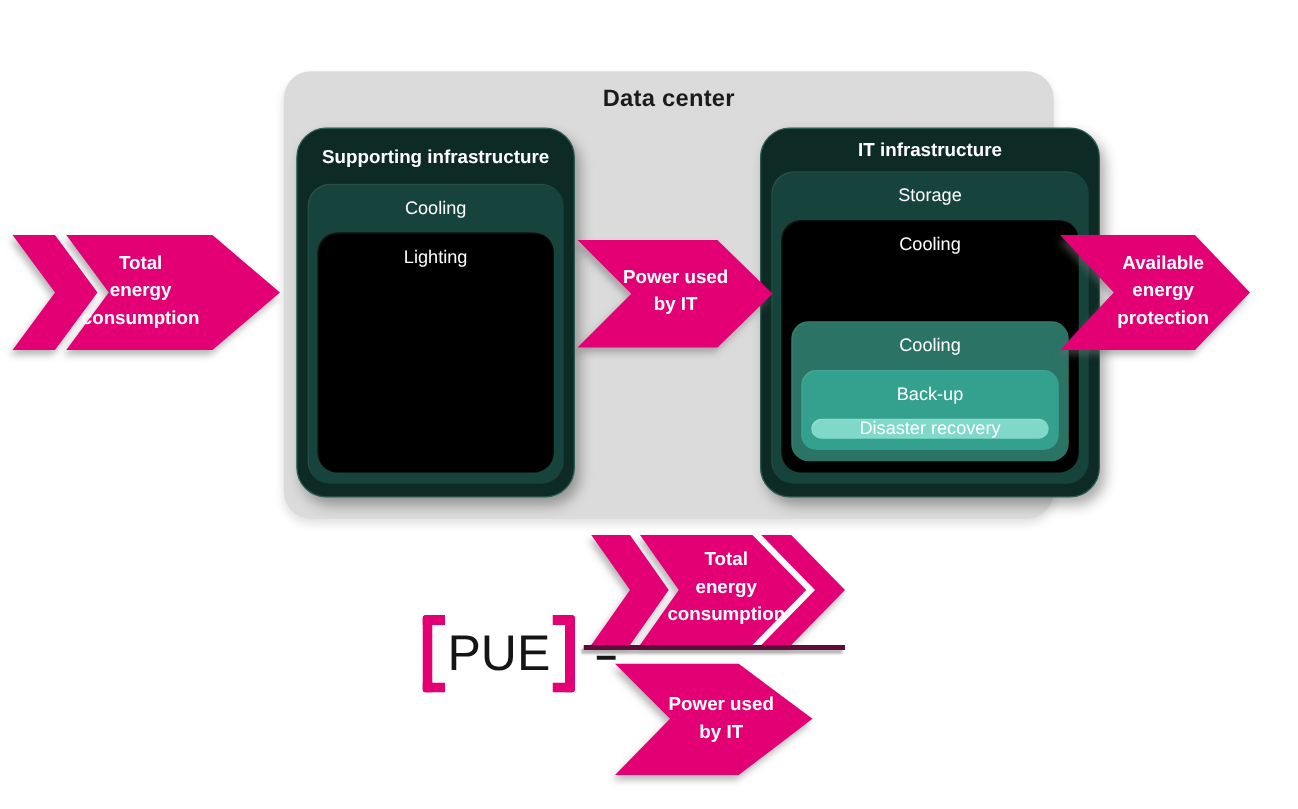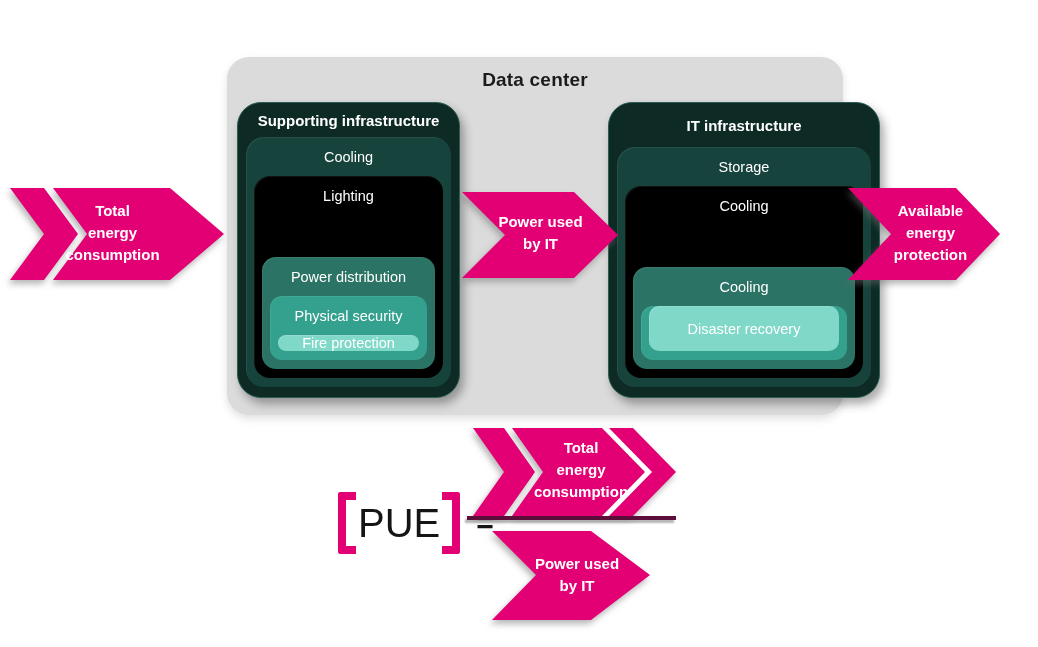--- a/index.html
+++ b/index.html
@@ -78,42 +78,34 @@
 
   <div class="dc-container">
     <div class="dc-title">Data center</div>
 
     <div class="stack stack-left">
       <div class="stack-title">Supporting infrastructure</div>
       <div class="layer l1">
         <div class="layer-title">Cooling</div>
         <div class="layer l2">
           <div class="layer-title">Lighting</div>
-          <div class="layer l3">
-            <div class="layer-title">Power distribution</div>
-            <div class="layer l4">
-              <div class="layer-title">Physical security</div>
-              <div class="l5">
-                <span>Fire protection</span>
-              </div>
-            </div>
-          </div>
         </div>
       </div>
     </div>
 
     <div class="stack stack-right">
       <div class="stack-title">IT infrastructure</div>
       <div class="layer l1">
         <div class="layer-title">Storage</div>
         <div class="layer l2">
           <div class="layer-title">Cooling</div>
           <div class="layer l3">
             <div class="layer-title">Cooling</div>
             <div class="layer l4">
+              <div class="layer-title">Back-up</div>
               <div class="l5">
                 <span>Disaster recovery</span>
               </div>
             </div>
           </div>
         </div>
       </div>
     </div>
   </div>
 

